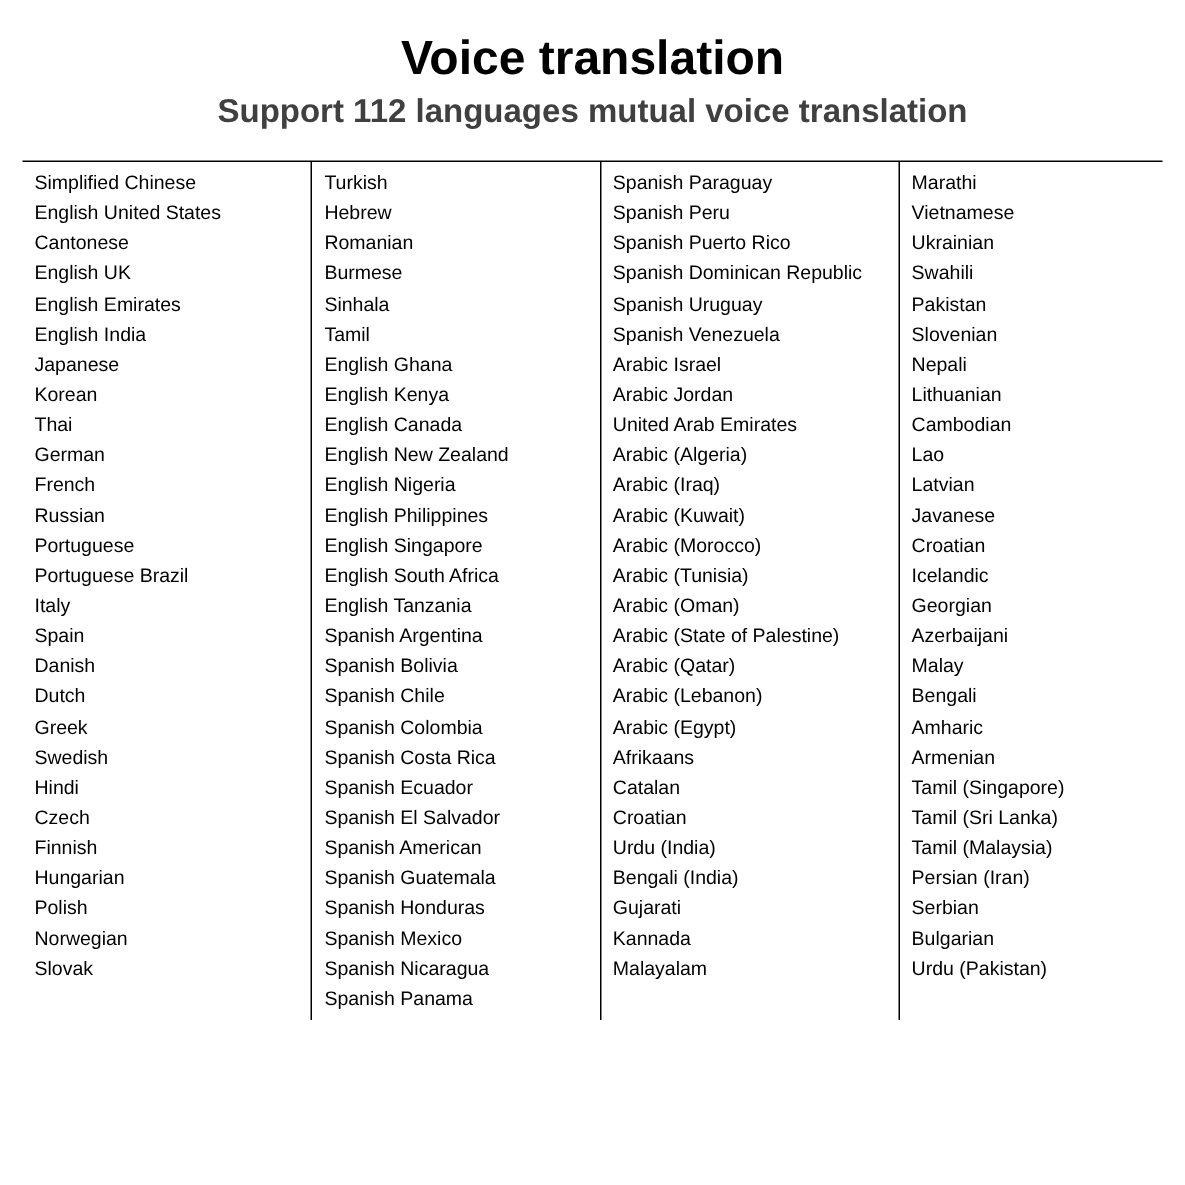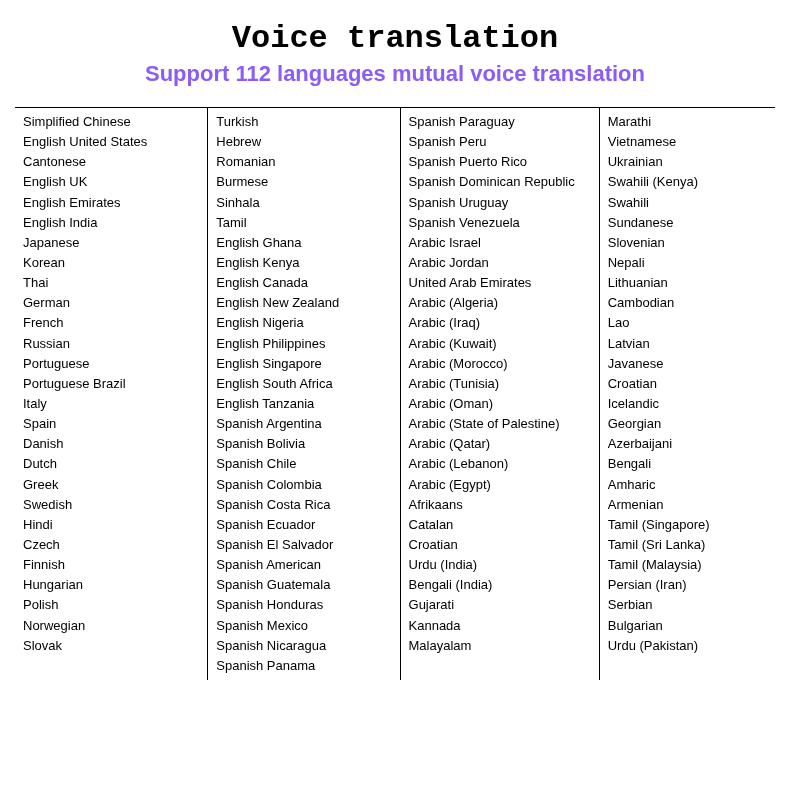--- a/index.html
+++ b/index.html
@@ -16,26 +16,25 @@
     }
     .header {
       text-align: center;
       margin-bottom: 20px;
     }
     .header h1 {
       font-size: 32px;
       font-weight: 900;
       color: #000;
       margin-bottom: 4px;
-      font-family: Liberation Mono, monospace;
     }
     .header h2 {
       font-size: 22px;
       font-weight: 700;
-      color: #8b5cf6;
+      color: #404040;
     }
     .language-grid {
       display: grid;
       grid-template-columns: 1fr 1fr 1fr 1fr;
       gap: 16px;
       border-top: 1px solid #000;
     }
     .column {
       padding: 4px 8px;
       border-left: 1px solid #000;
@@ -144,34 +143,34 @@
       <div class="lang-item">Urdu (India)</div>
       <div class="lang-item">Bengali (India)</div>
       <div class="lang-item">Gujarati</div>
       <div class="lang-item">Kannada</div>
       <div class="lang-item">Malayalam</div>
     </div>
     <div class="column">
       <div class="lang-item">Marathi</div>
       <div class="lang-item">Vietnamese</div>
       <div class="lang-item">Ukrainian</div>
-      <div class="lang-item">Swahili (Kenya)</div>
       <div class="lang-item">Swahili</div>
-      <div class="lang-item">Sundanese</div>
+      <div class="lang-item">Pakistan</div>
       <div class="lang-item">Slovenian</div>
       <div class="lang-item">Nepali</div>
       <div class="lang-item">Lithuanian</div>
       <div class="lang-item">Cambodian</div>
       <div class="lang-item">Lao</div>
       <div class="lang-item">Latvian</div>
       <div class="lang-item">Javanese</div>
       <div class="lang-item">Croatian</div>
       <div class="lang-item">Icelandic</div>
       <div class="lang-item">Georgian</div>
       <div class="lang-item">Azerbaijani</div>
+      <div class="lang-item">Malay</div>
       <div class="lang-item">Bengali</div>
       <div class="lang-item">Amharic</div>
       <div class="lang-item">Armenian</div>
       <div class="lang-item">Tamil (Singapore)</div>
       <div class="lang-item">Tamil (Sri Lanka)</div>
       <div class="lang-item">Tamil (Malaysia)</div>
       <div class="lang-item">Persian (Iran)</div>
       <div class="lang-item">Serbian</div>
       <div class="lang-item">Bulgarian</div>
       <div class="lang-item">Urdu (Pakistan)</div>

